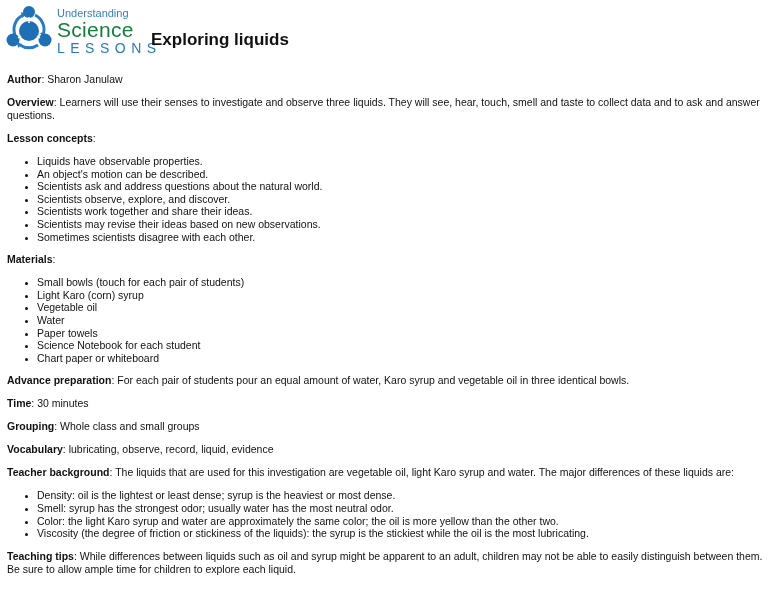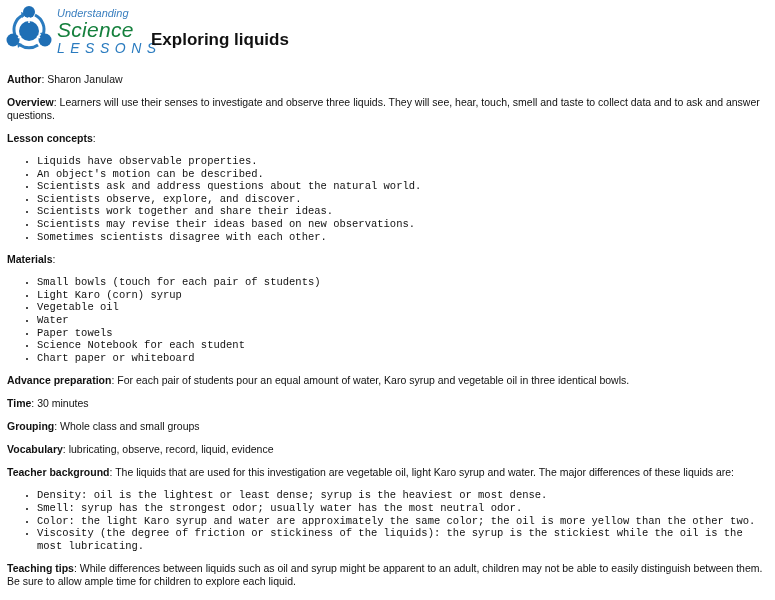--- a/index.html
+++ b/index.html
@@ -36,21 +36,20 @@
       top: 0;
       width: 48px;
       height: 48px;
     }
     .logo-text {
       position: absolute;
       left: 52px;
       top: 3px;
       color: #2a7bbf;
       line-height: 1;
-      font-style: italic;
     }
     .logo-line1 {
       font-size: 11px;
       display: block;
       letter-spacing: 0px;
       color: #3a7fbf;
     }
     .logo-line2 {
       font-size: 21px;
       display: block;
@@ -89,21 +88,20 @@
     }
     ul {
       margin: 0 0 10px 0;
       padding-left: 30px;
       list-style: disc;
     }
     ul li {
       line-height: 12.6px;
       margin: 0;
       padding-left: 0;
-      font-family: Liberation Mono, monospace;
     }
     ul li::marker {
       font-size: 9px;
     }
   </style>
 </head>
 <body>
 
 <div class="header">
   <div class="logo">

